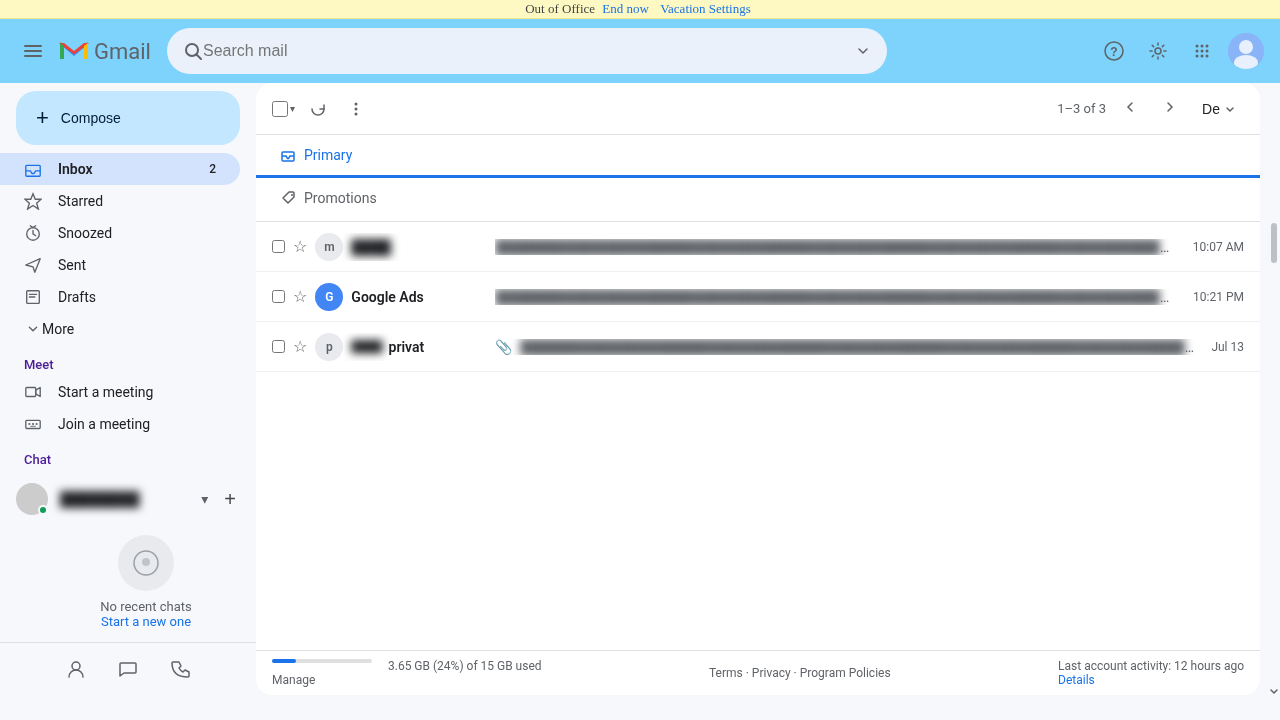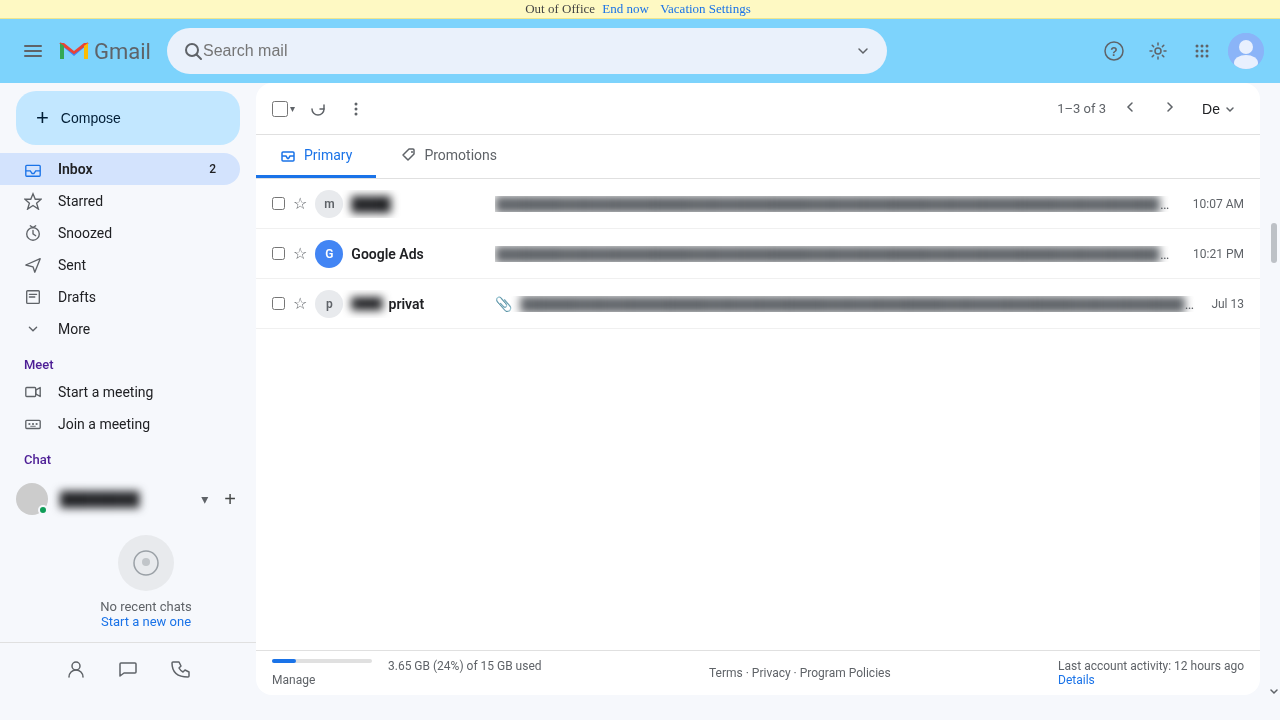--- a/index.html
+++ b/index.html
@@ -87,21 +87,21 @@
       font-size: 14px; color: #202124;
     }
     .nav-item.active { background: #d3e3fd; font-weight: 600; }
     .nav-item .badge {
       margin-left: auto; font-size: 12px; color: #202124; font-weight: 500;
     }
     .section-label {
       padding: 12px 24px 4px; font-size: 13px; color: #4c1d95; font-weight: 500;
     }
     .more-item {
-      display: flex; align-items: center; gap: 16px;
+      display: flex; align-items: center; 
       padding: 0 24px; height: 32px; cursor: pointer;
       border-radius: 0 16px 16px 0; margin-right: 16px;
       font-size: 14px; color: #202124;
     }
 
     
     .chat-section { padding: 8px 0; }
     .chat-user {
       display: flex; align-items: center; gap: 12px;
       padding: 4px 16px; cursor: pointer;
@@ -148,21 +148,21 @@
     .nav-arrow { background: none; border: none; cursor: pointer; padding: 8px; border-radius: 50%; color: #5f6368; }
     .settings-dropdown-btn {
       display: flex; align-items: center; gap: 4px;
       background: none; border: none; cursor: pointer;
       padding: 4px 8px; border-radius: 4px;
       font-size: 14px; color: #202124;
     }
 
     
     .tabs {
-      display: flex; border-bottom: 1px solid #e0e0e0;
+      display: flex; border-bottom: 1px solid #e0e0e0; flex-direction: column;
     }
     .tab {
       display: flex; align-items: center; gap: 8px;
       padding: 12px 24px; cursor: pointer;
       font-size: 14px; color: #5f6368;
       border-bottom: 3px solid transparent;
       transition: all 0.2s;
     }
     .tab.active { color: #1a73e8; border-bottom-color: #1a73e8; }
 

